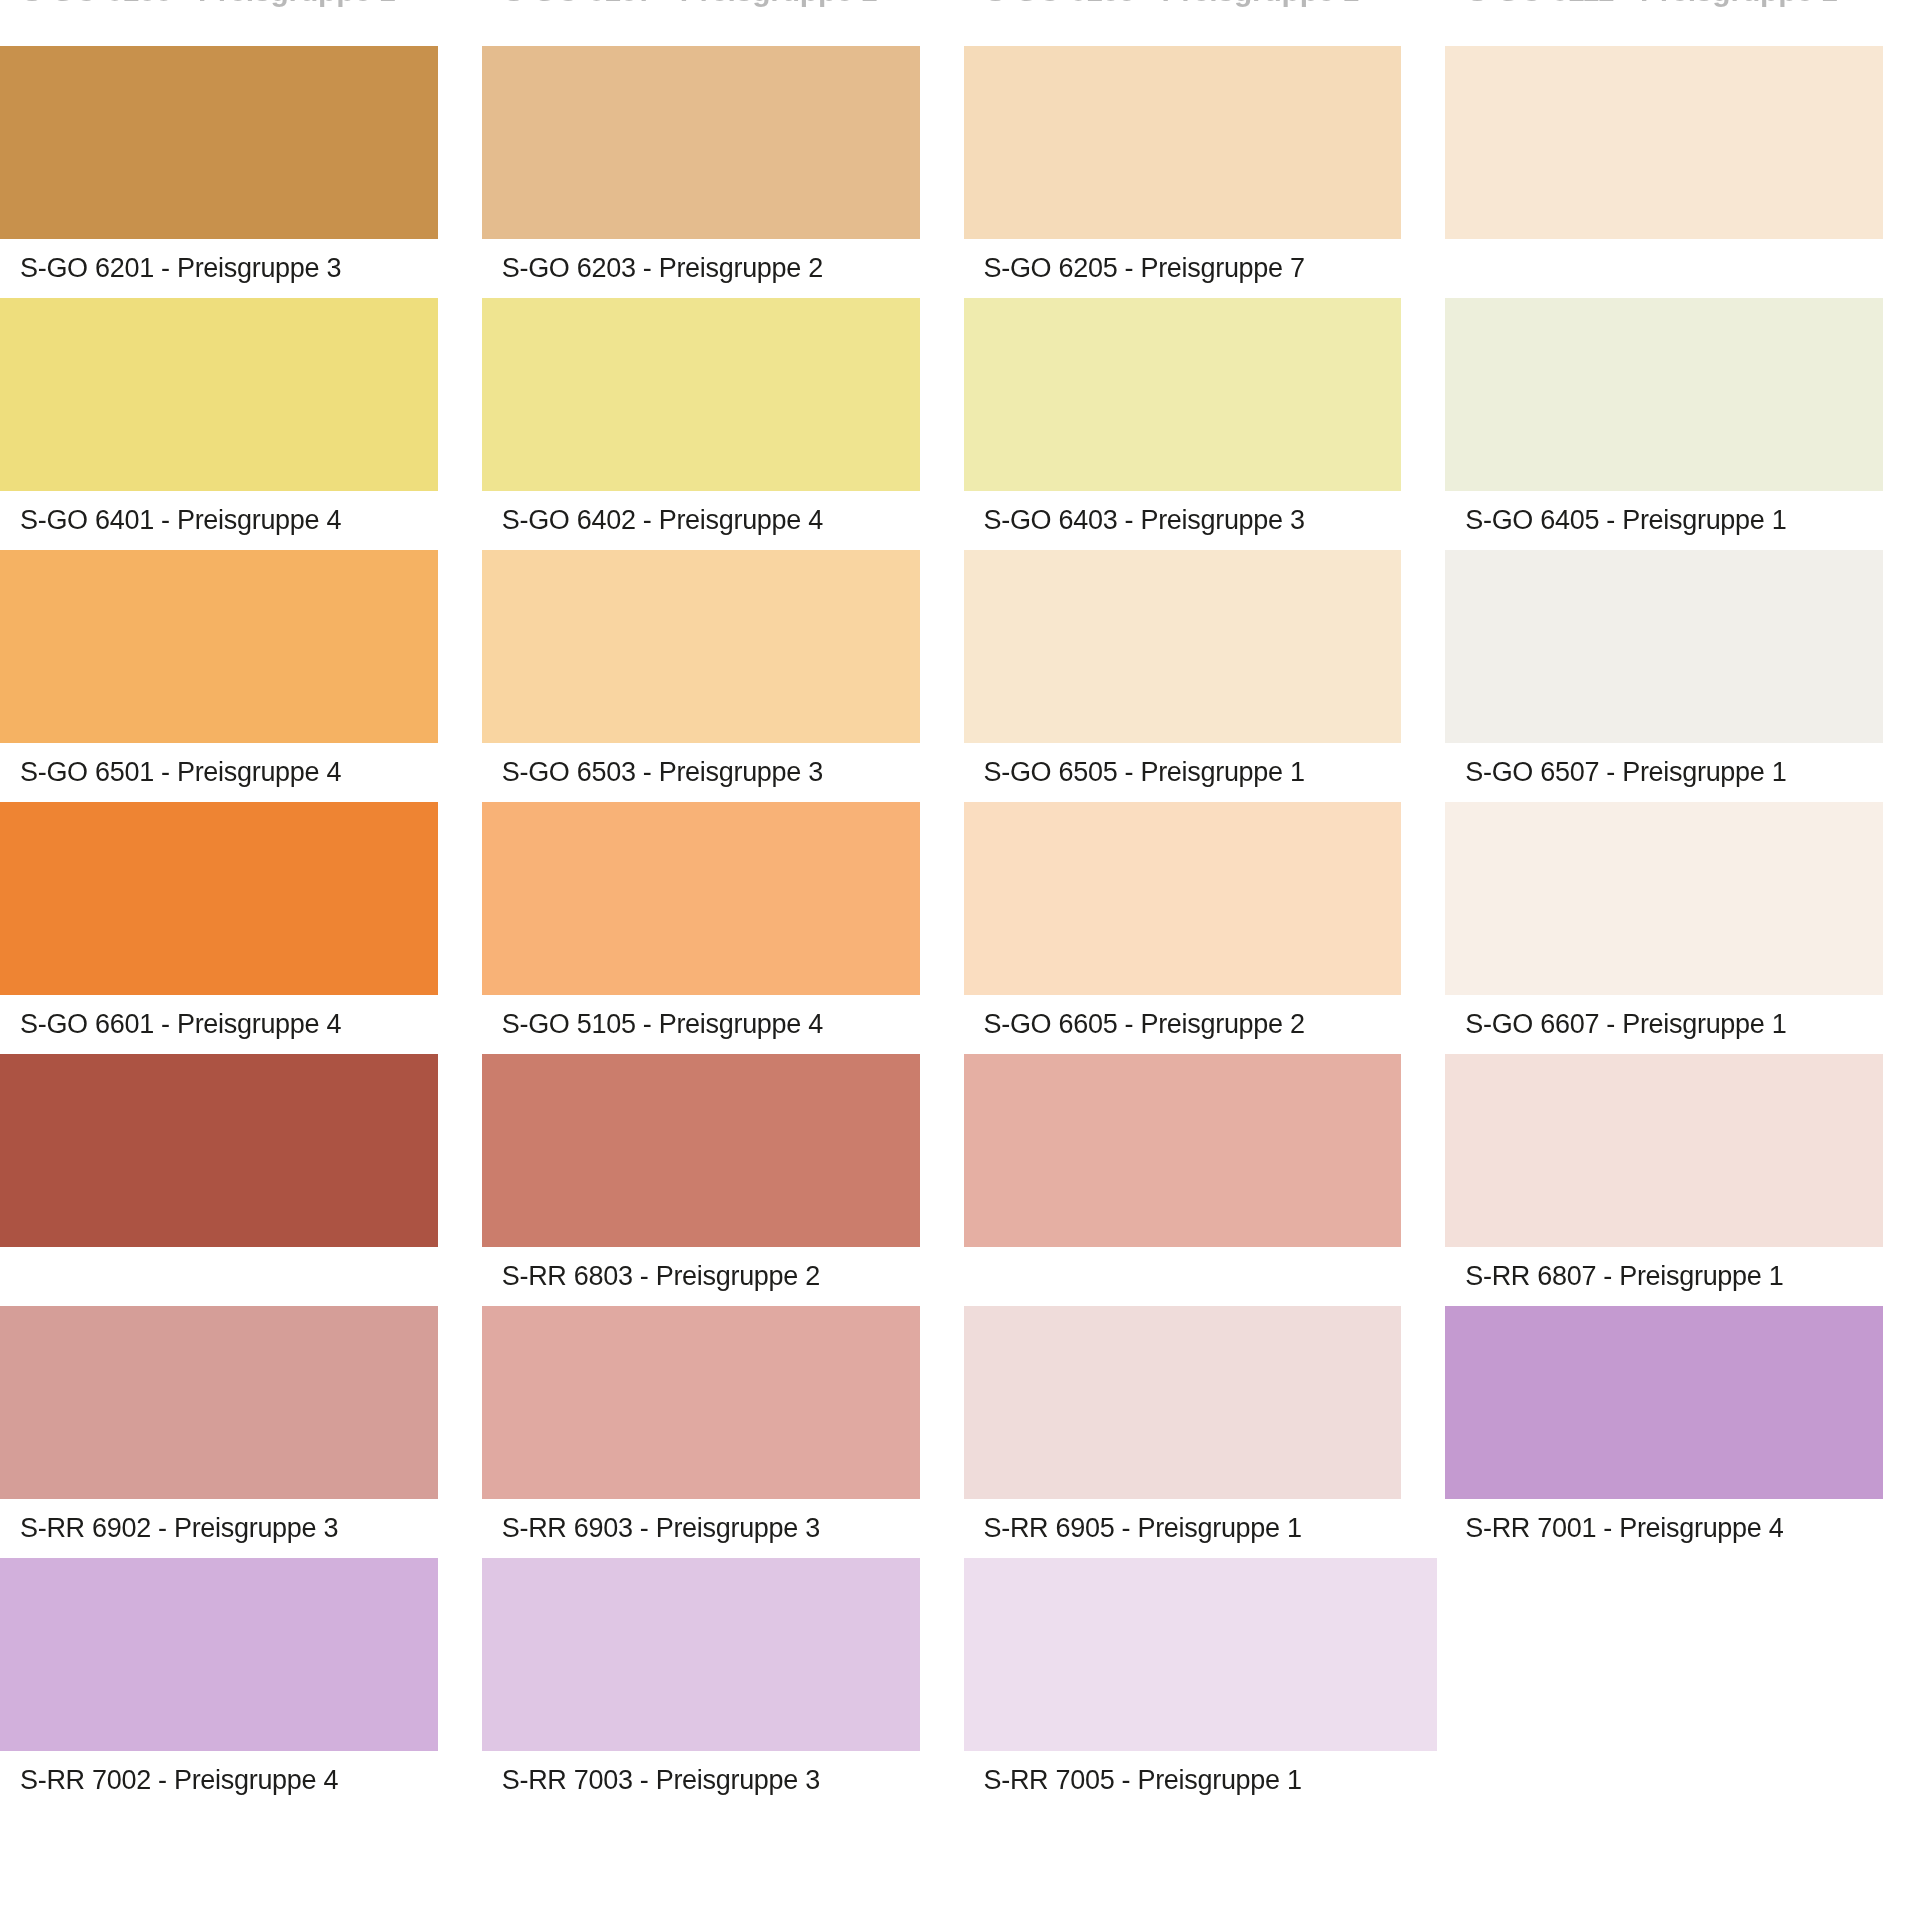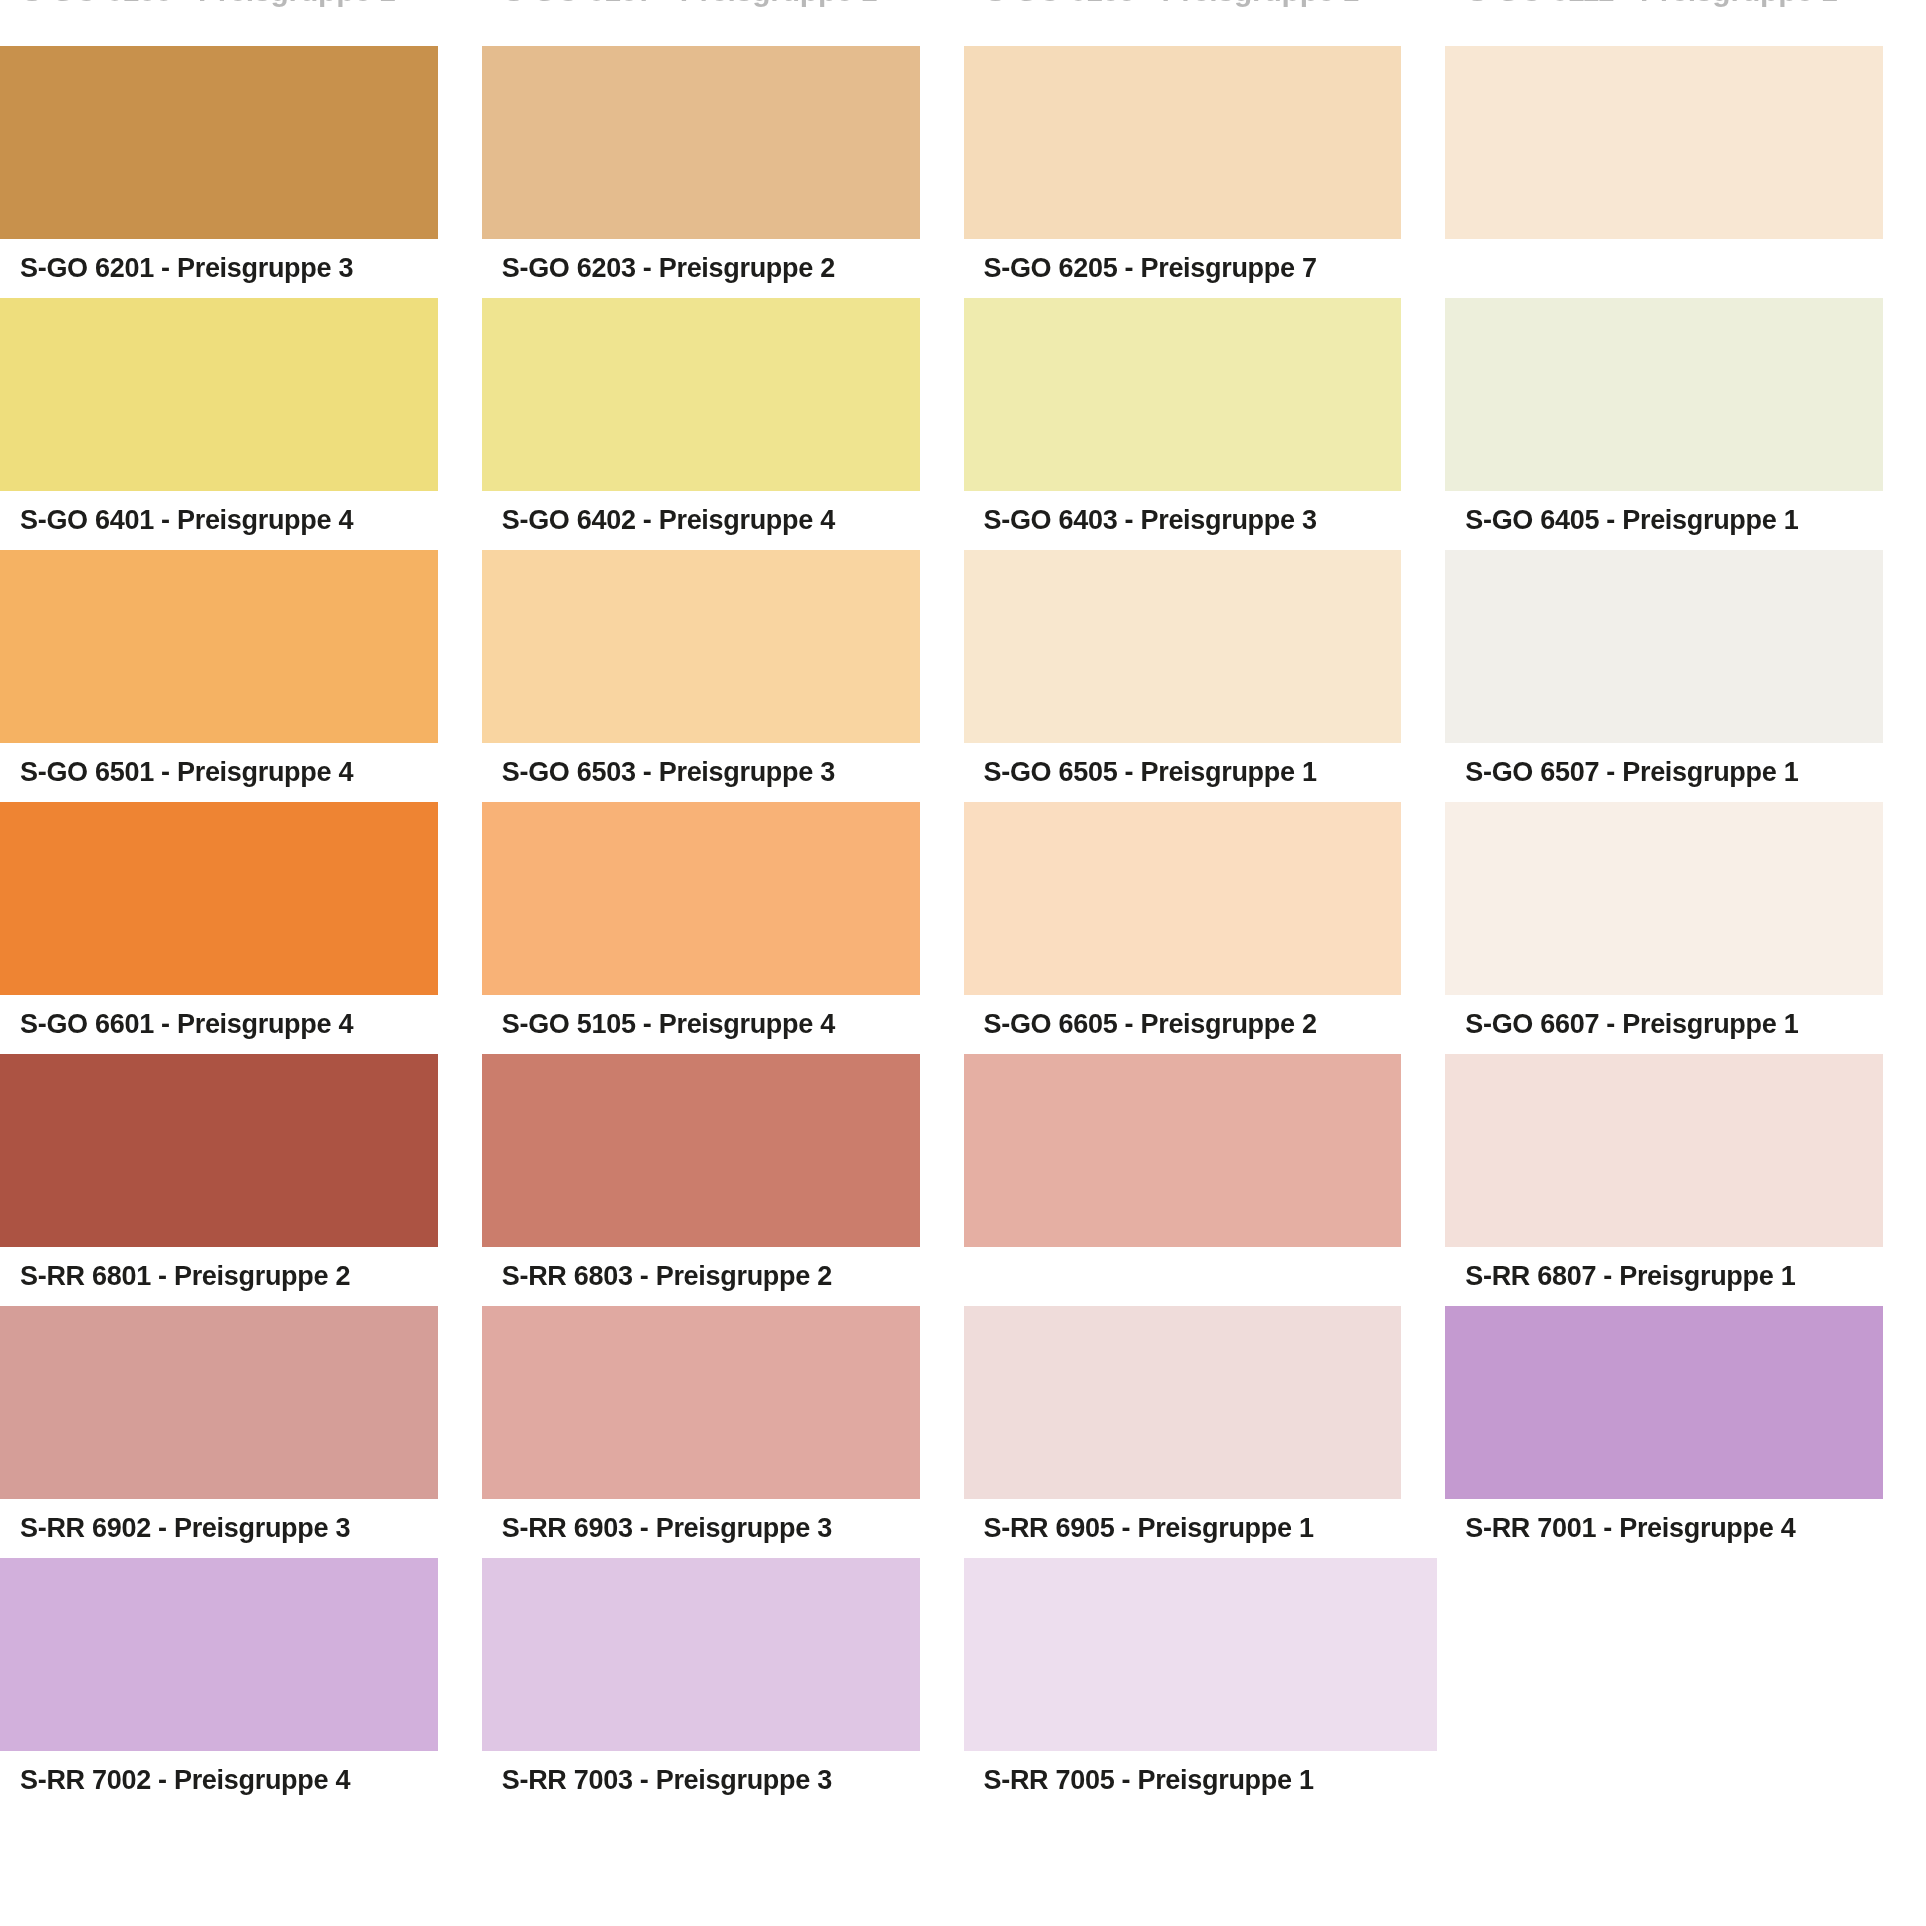--- a/index.html
+++ b/index.html
@@ -85,21 +85,21 @@
   .caption {
     height: 59px;
     display: flex;
     align-items: center;
     padding-left: 20px;
     box-sizing: border-box;
   }
 
   .caption-text {
     font-size: 27px;
-    font-weight: 700;
+    font-weight: 400;
     color: #1d1d1b;
     letter-spacing: -0.3px;
     white-space: nowrap;
     line-height: 1;
     text-align: center;
   }
 </style>
 </head>
 <body>
 
@@ -203,23 +203,20 @@
         </div>
       </div>
       <div class="cell">
         <div class="swatch" style="background-color: rgb(248, 239, 231);"></div>
         <div class="caption">
           <span class="caption-text">S-GO 6607 - Preisgruppe 1</span>
         </div>
       </div>
       <div class="cell">
         <div class="swatch" style="background-color: rgb(172, 83, 67);"></div>
-        <div class="caption">
-          <span class="caption-text">S-RR 6801 - Preisgruppe 2</span>
-        </div>
       </div>
       <div class="cell">
         <div class="swatch" style="background-color: rgb(203, 125, 108);"></div>
         <div class="caption">
           <span class="caption-text">S-RR 6803 - Preisgruppe 2</span>
         </div>
       </div>
       <div class="cell">
         <div class="swatch" style="background-color: rgb(229, 175, 163);"></div>
       </div>

